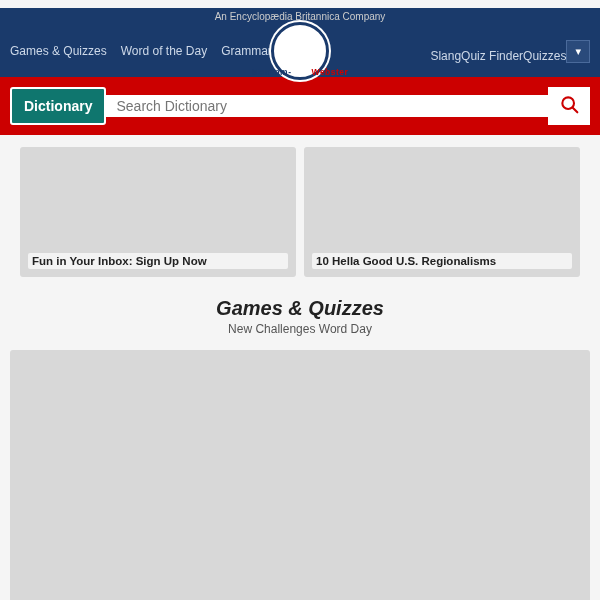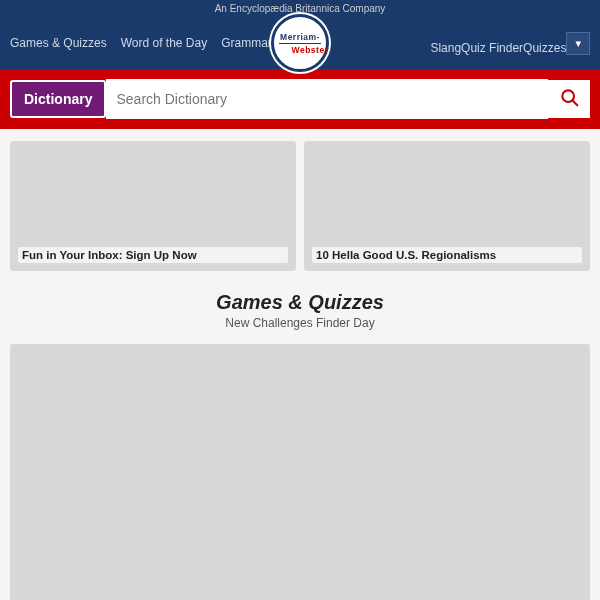--- a/index.html
+++ b/index.html
@@ -12,20 +12,21 @@
       font-size: 13px;
     }
 
     
     .top-bar {
       background: #1a3a6b;
       text-align: center;
       padding: 3px 0;
       font-size: 10px;
       color: #ccc;
+      margin-top: 8px;
     }
 
     
     .nav {
       background: #1a3a6b;
       display: flex;
       align-items: center;
       padding: 0 10px;
       height: 52px;
       position: relative;
@@ -48,22 +49,22 @@
     
     .logo {
       position: absolute;
       left: 50%;
       transform: translateX(-50%);
       width: 58px;
       height: 58px;
       border-radius: 50%;
       background: white;
       display: flex;
-      flex-direction: column;
-      align-items: center;
+      flex-direction: row;
+      align-items: flex-end;
       justify-content: center;
       border: 3px solid #1a3a6b;
       box-shadow: 0 0 0 2px white;
       z-index: 10;
     }
 
     .logo-text-top {
       font-size: 8.5px;
       font-weight: bold;
       color: #1a3a6b;
@@ -109,36 +110,36 @@
     
     .search-bar {
       background: #cc0000;
       padding: 10px 10px;
       display: flex;
       align-items: center;
       gap: 0;
     }
 
     .dictionary-badge {
-      background: #701a75;
+      background: #0f766e;
       border: 2px solid white;
       color: white;
       font-weight: bold;
       font-size: 14px;
       padding: 6px 12px;
       border-radius: 3px;
       white-space: nowrap;
       height: 38px;
       display: flex;
       align-items: center;
     }
 
     .search-input {
       flex: 1;
-      height: 40px;
+      height: 22px;
       border: none;
       outline: none;
       padding: 0 10px;
       font-size: 14px;
       color: #555;
       background: white;
     }
 
     .search-icon-btn {
       background: white;
@@ -153,21 +154,21 @@
 
     .search-icon-svg {
       color: #cc0000;
       font-size: 18px;
     }
 
     
     .cards-section {
       display: flex;
       gap: 8px;
-      padding: 12px 10px;
+      padding: 12px 20px;
       background: #f5f5f5;
     }
 
     .card {
       flex: 1;
       background: #d8d8d8;
       border-radius: 3px;
       height: 130px;
       display: flex;
       flex-direction: column;
@@ -261,16 +262,16 @@
   <div class="card">
     <span class="card-label">Fun in Your Inbox: Sign Up Now</span>
   </div>
   <div class="card">
     <span class="card-label">10 Hella Good U.S. Regionalisms</span>
   </div>
 </div>
 
 <div class="games-section">
   <div class="games-title">Games &amp; Quizzes</div>
-  <div class="games-subtitle">New Challenges Finder Day</div>
+  <div class="games-subtitle">New Challenges Word Day</div>
 </div>
 
 <div class="bottom-card"></div>
 
 </body></html>

